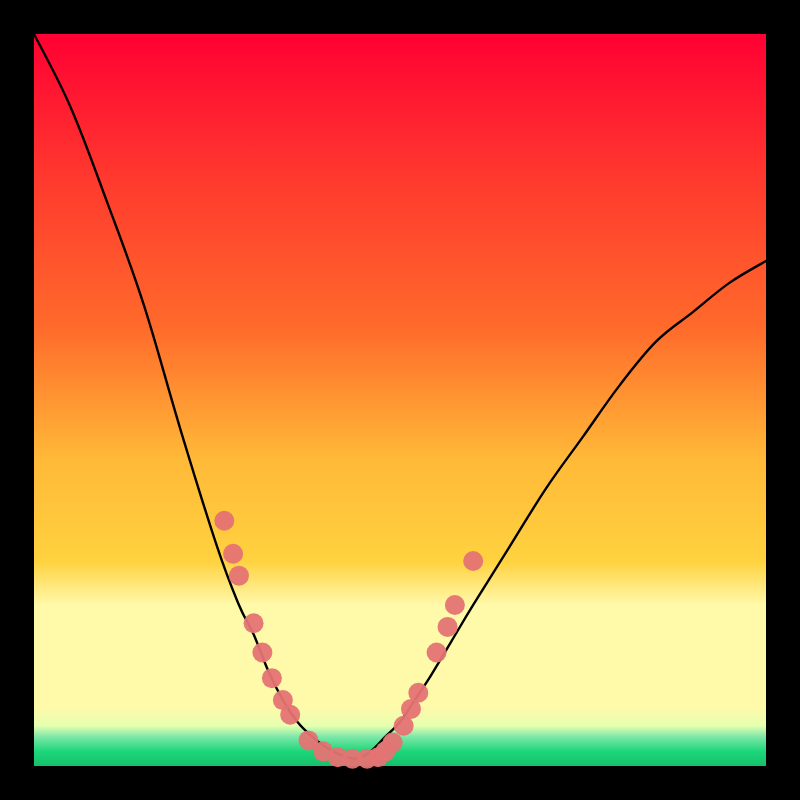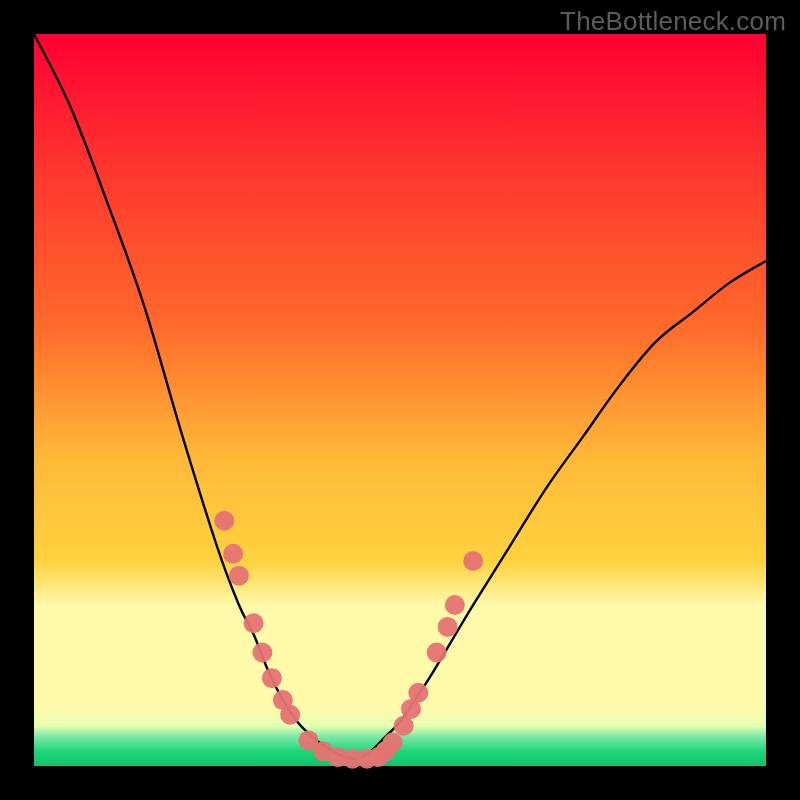--- a/index.html
+++ b/index.html
@@ -27,21 +27,20 @@
     letter-spacing: 0.2px;
   }
   svg {
     display: block;
   }
 </style>
 </head>
 <body>
 
 <div class="chart-container">
-  <div class="watermark">TheBottleneck.com</div>
   <svg id="chart-svg" width="800" height="800" viewBox="0 0 800 800">
       <defs>
         <linearGradient id="bg-grad" x1="0" y1="0" x2="0" y2="1">
           <stop offset="0%" stop-color="#ff0033"></stop>
           <stop offset="20%" stop-color="#ff3a2e"></stop>
           <stop offset="40%" stop-color="#ff6a2b"></stop>
           <stop offset="58%" stop-color="#ffb938"></stop>
           <stop offset="72%" stop-color="#ffd23f"></stop>
           <stop offset="78%" stop-color="#fff9aa"></stop>
           <stop offset="92%" stop-color="#fff9aa"></stop>

